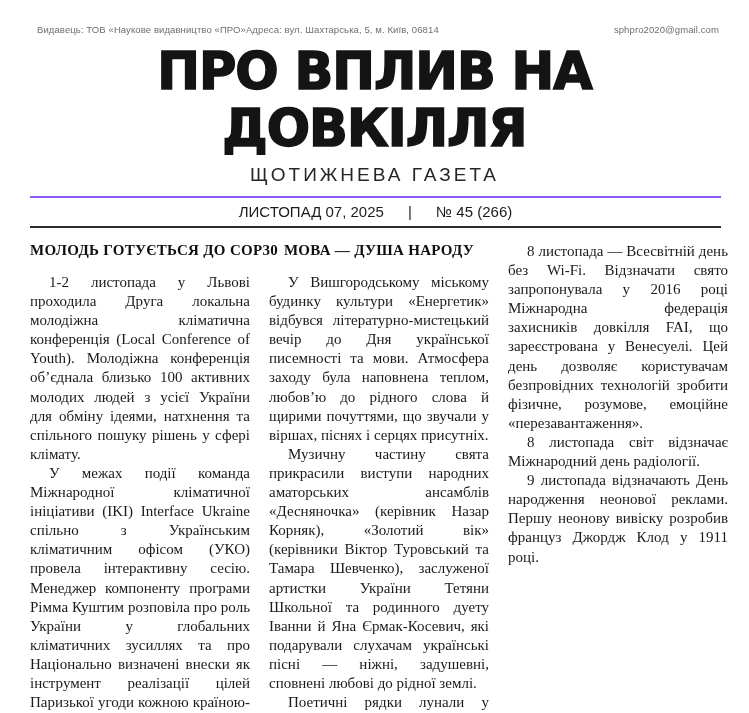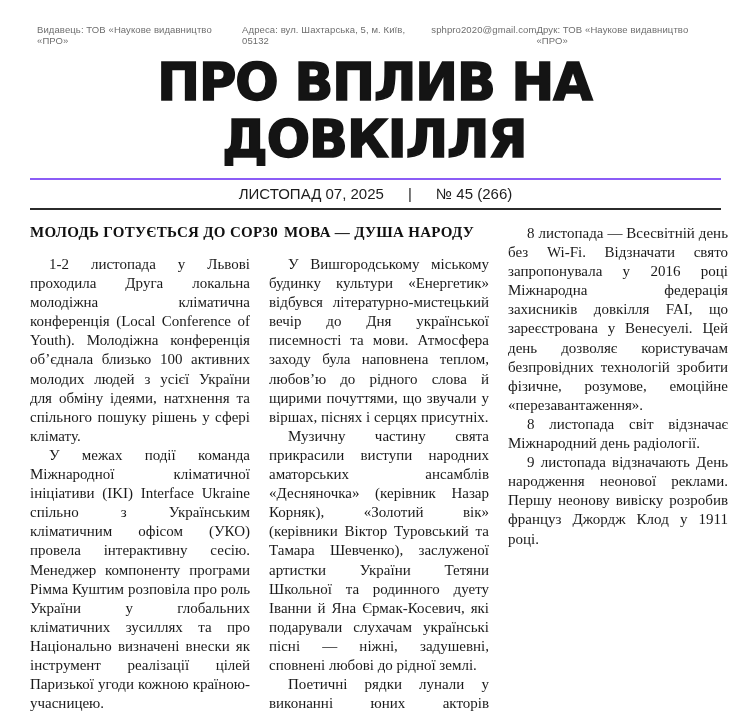--- a/index.html
+++ b/index.html
@@ -52,28 +52,28 @@
     font-size:15px; line-height:19.1px;
     text-align:justify; text-indent:19px;
     color:#1a1a1a;
   }
 </style>
 </head>
 <body>
 
 <header class="topbar">
   <span>Видавець: ТОВ «Наукове видавництво «ПРО»</span>
-  <span>Адреса: вул. Шахтарська, 5, м. Київ, 05132</span>
+  <span>Адреса: вул. Шахтарська, 5, м. Київ, 06814</span>
   <span class="spacer-wide"></span>
   <span>sphpro2020@gmail.com</span>
-  <span>Друк: ТОВ «Наукове видавництво «ПРО»</span>
 </header>
 
 <section class="masthead">
   <div class="masthead-title">ПРО ВПЛИВ НА ДОВКІЛЛЯ</div>
+  <div class="masthead-subtitle">ЩОТИЖНЕВА ГАЗЕТА</div>
 </section>
 
 <div class="dateline">
   <span>ЛИСТОПАД 07, 2025</span>
   <span class="sep">|</span>
   <span>№ 45 (266)</span>
 </div>
 
 <main class="columns">
 

